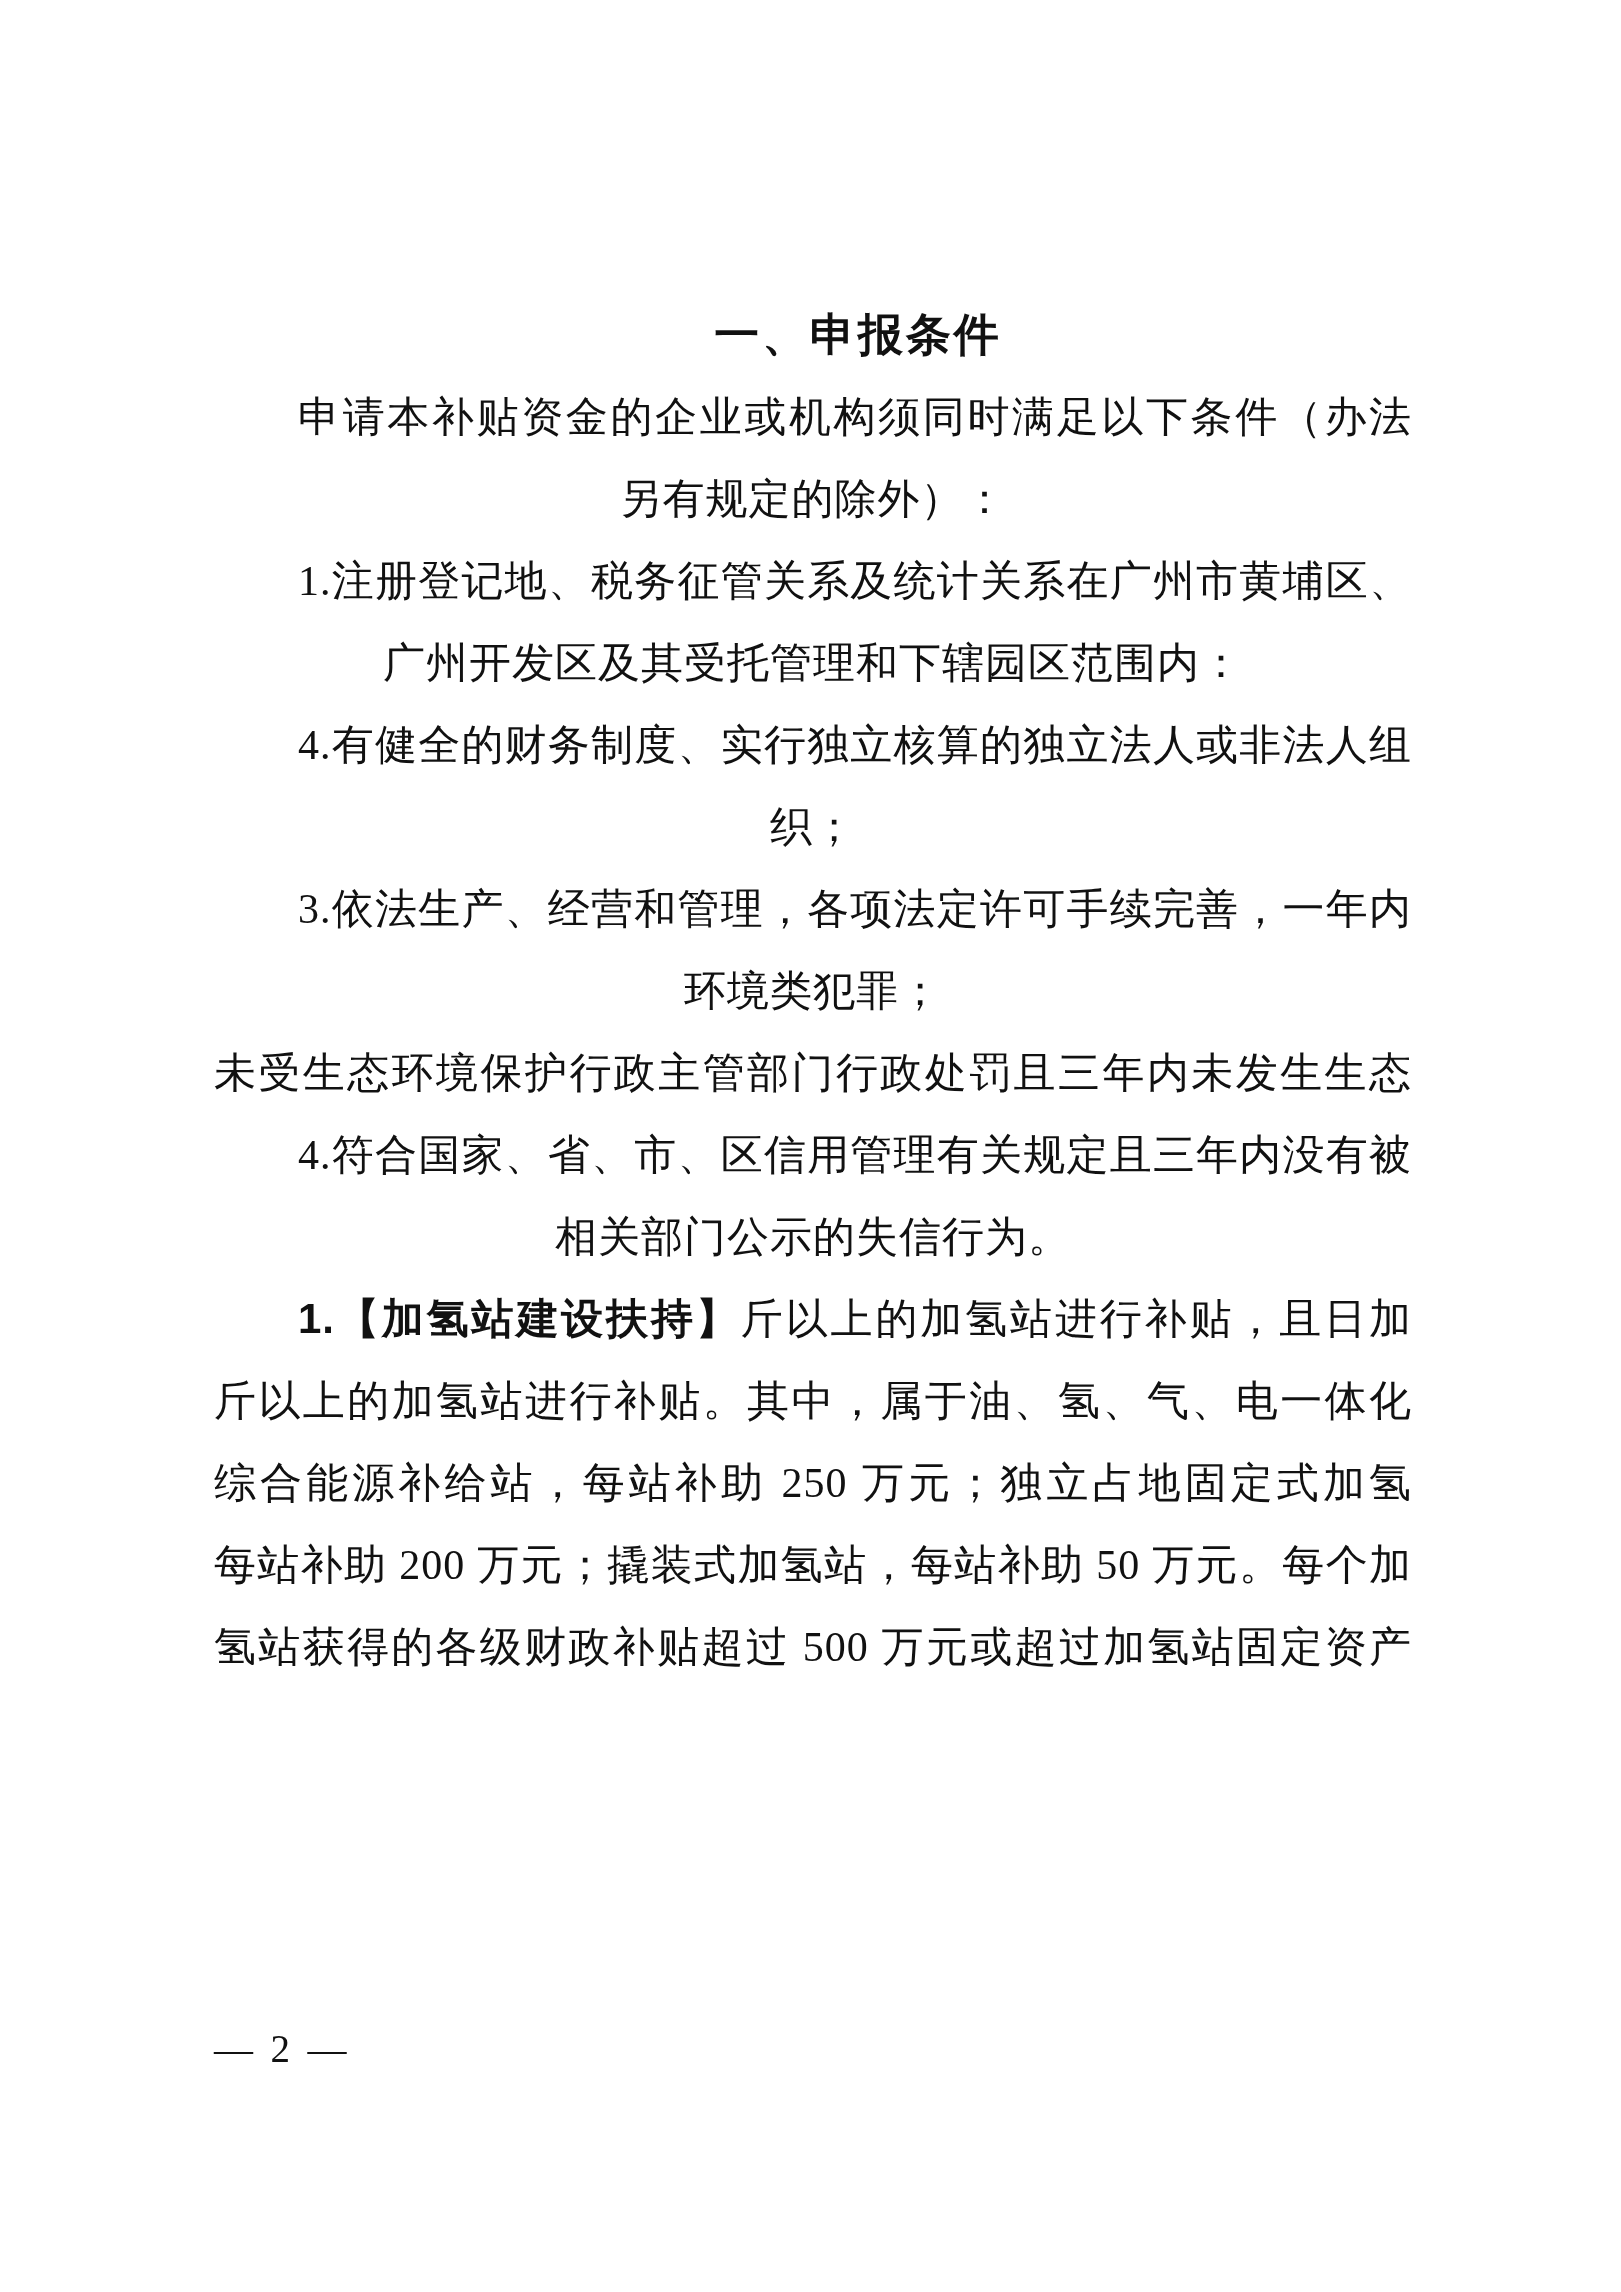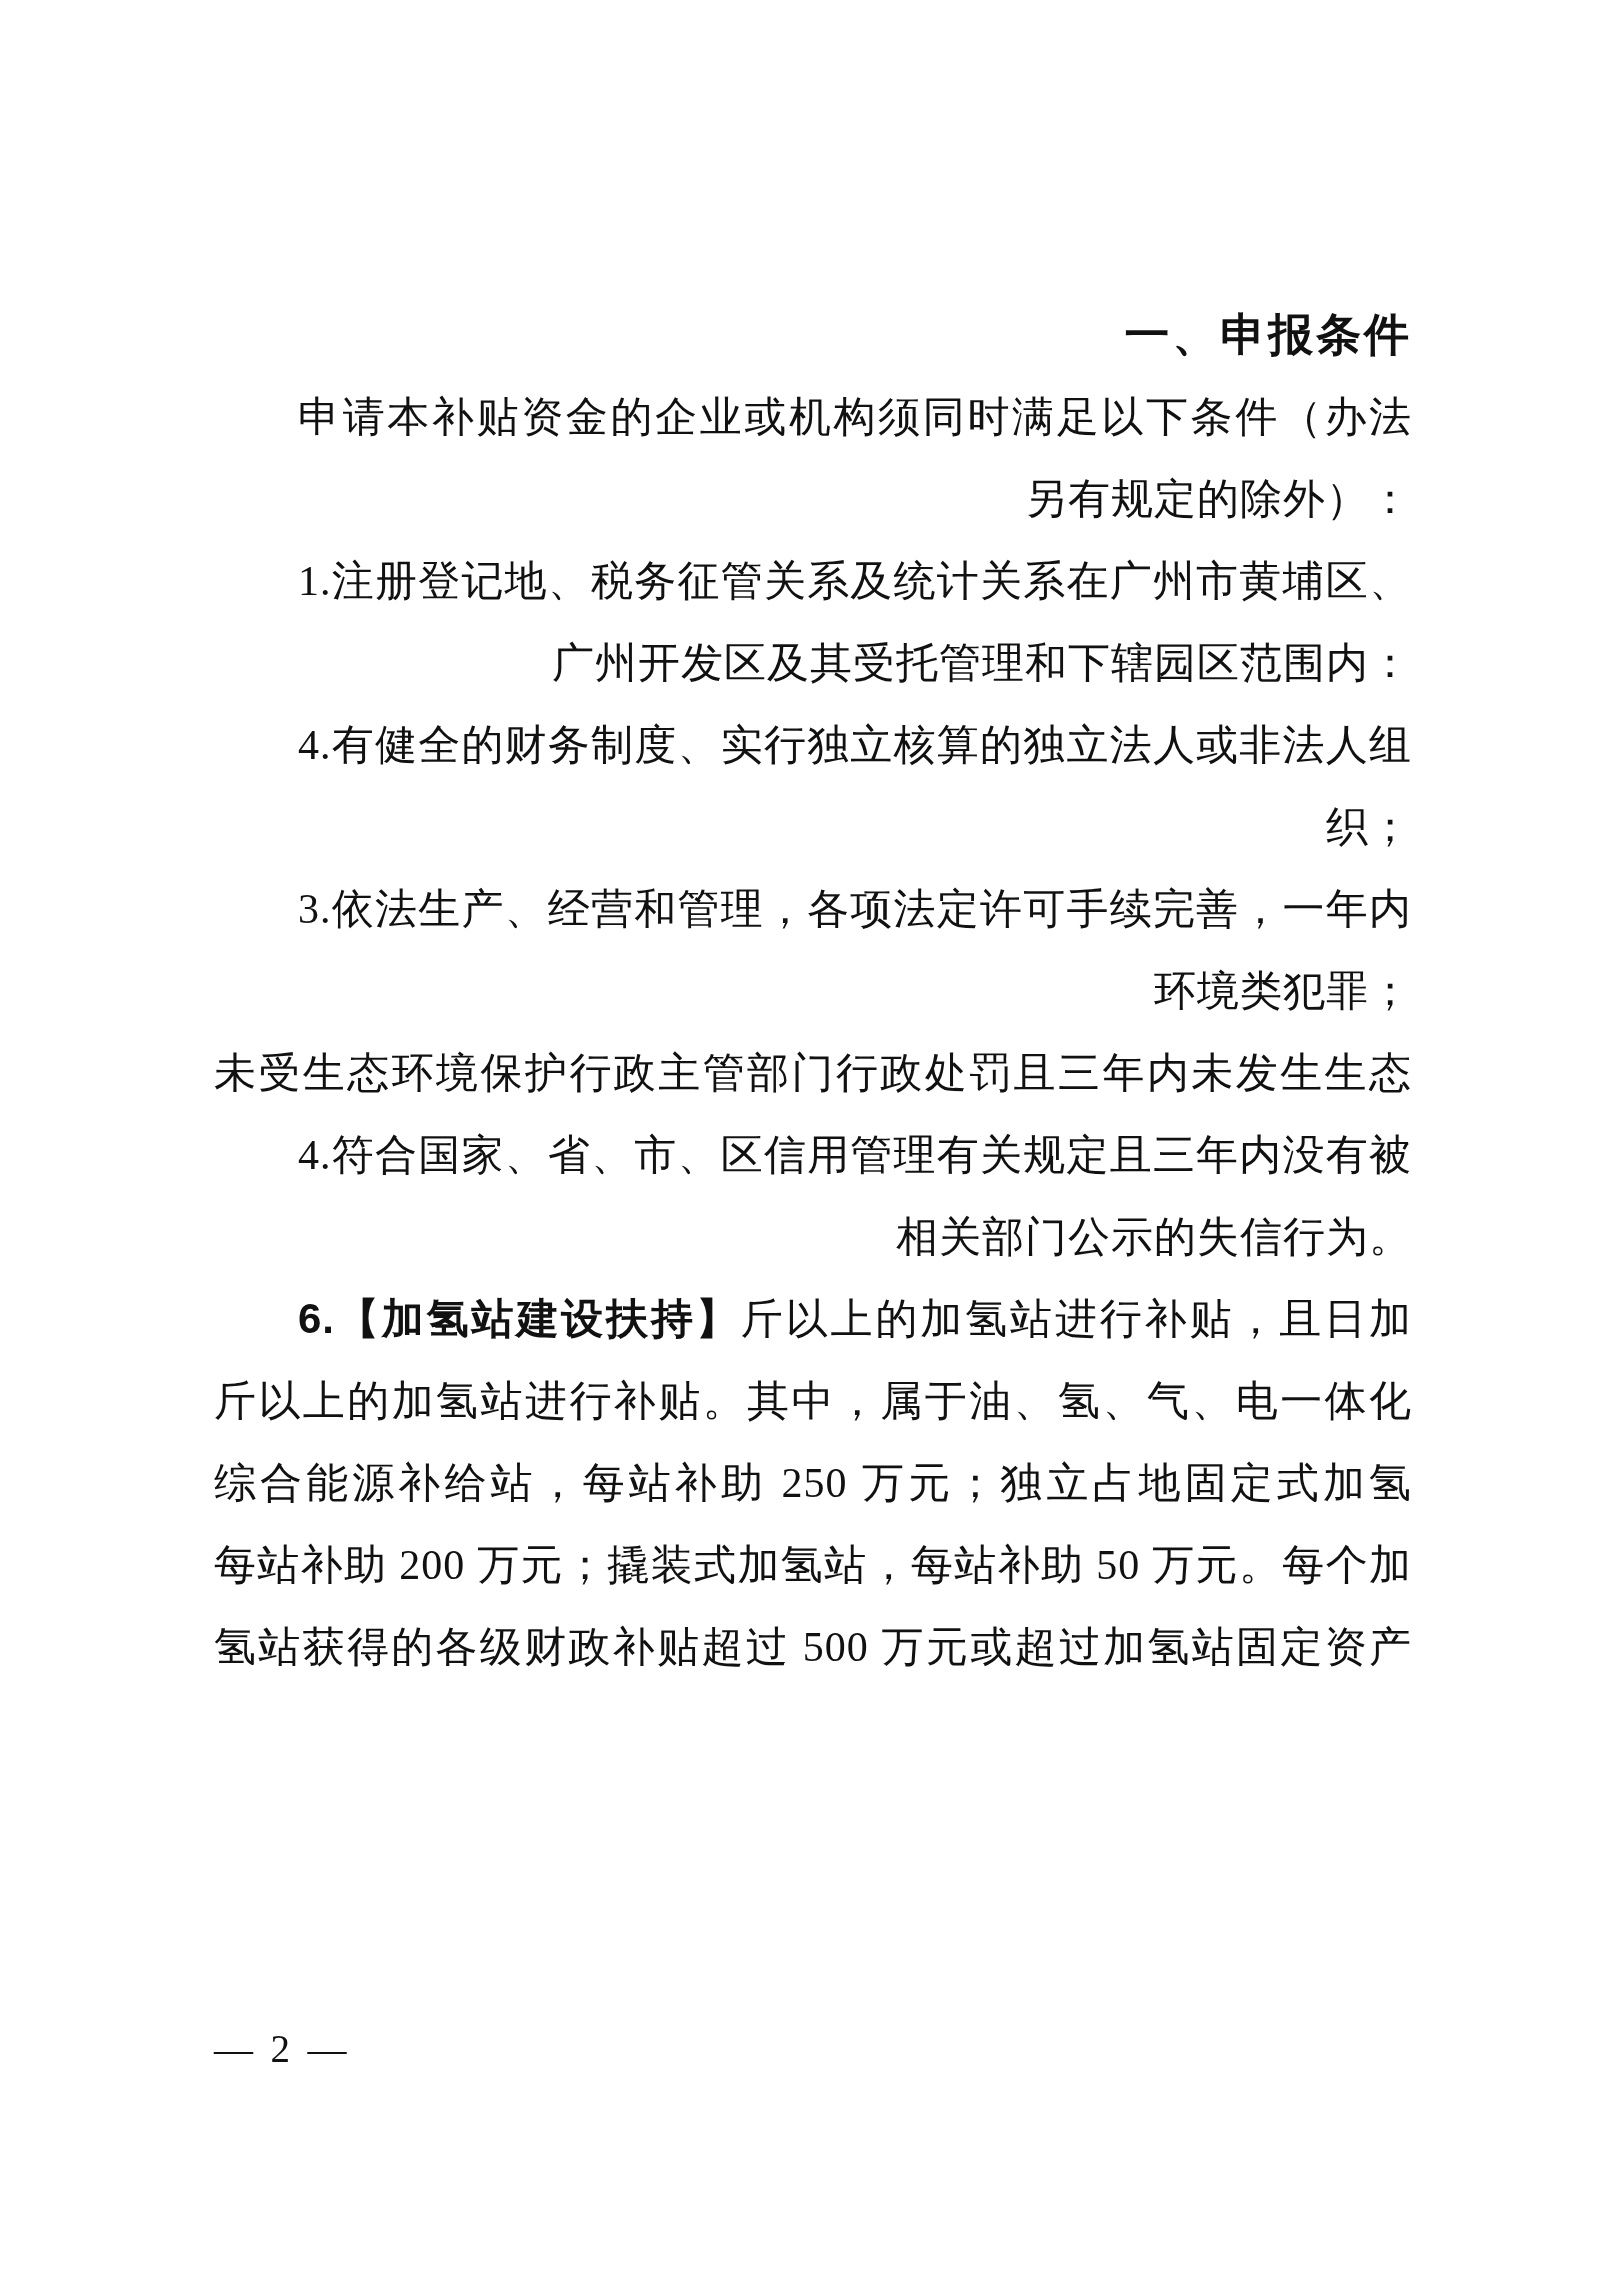--- a/index.html
+++ b/index.html
@@ -21,21 +21,21 @@
     left: 214px;
     top: 294px;
     width: 1198px;
   }
   .block { margin: 0; padding: 0; }
   .line {
     font-size: 42px;
     line-height: 82px;
     height: 82px;
     overflow: hidden;
-    text-align: right;
+    text-align: center;
     letter-spacing: 1px;
     white-space: normal;
   }
   .line.indent { text-indent: 2em; }
   .line.justify {
     text-align: justify;
     text-align-last: justify;
     text-justify: inter-character;
   }
   .heading .line {
@@ -81,21 +81,21 @@
       <div class="block paragraph">
         <div class="line indent justify"><span>3.依法生产、经营和管理，各项法定许可手续完善，一年内</span></div>
         <div class="line"><span>环境类犯罪；</span></div>
         <div class="line justify"><span>未受生态环境保护行政主管部门行政处罚且三年内未发生生态</span></div>
       </div>
       <div class="block paragraph">
         <div class="line indent justify"><span>4.符合国家、省、市、区信用管理有关规定且三年内没有被</span></div>
         <div class="line"><span>相关部门公示的失信行为。</span></div>
       </div>
       <div class="block paragraph">
-        <div class="line indent justify"><span class="seg-bold">6.【加氢站建设扶持】</span><span>斤以上的加氢站进行补贴，且日加</span></div>
+        <div class="line indent justify"><span class="seg-bold">1.【加氢站建设扶持】</span><span>斤以上的加氢站进行补贴，且日加</span></div>
         <div class="line justify"><span>斤以上的加氢站进行补贴。其中，属于油、氢、气、电一体化</span></div>
         <div class="line justify"><span>综合能源补给站，每站补助 250 万元；独立占地固定式加氢站，</span></div>
         <div class="line justify"><span>每站补助 200 万元；撬装式加氢站，每站补助 50 万元。每个加</span></div>
         <div class="line justify"><span>氢站获得的各级财政补贴超过 500 万元或超过加氢站固定资产</span></div>
       </div>
     </div>
   <div class="footer">— 2 —</div>
 </div>
 
 

